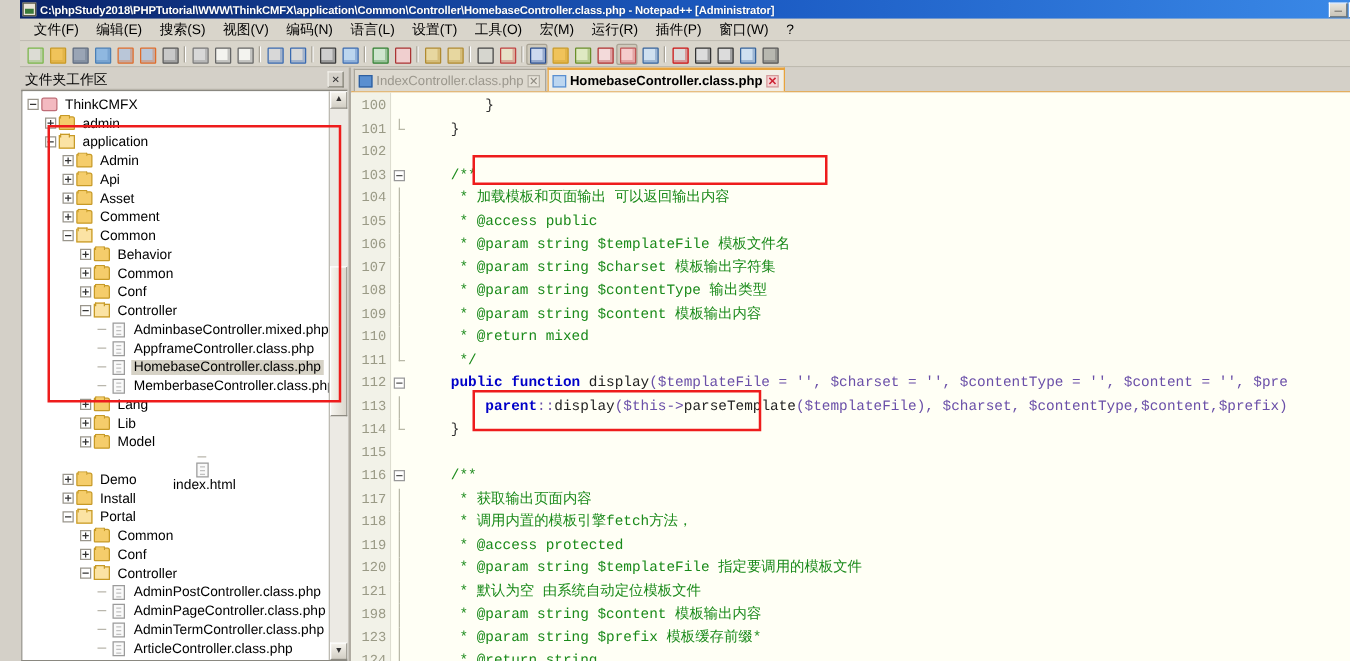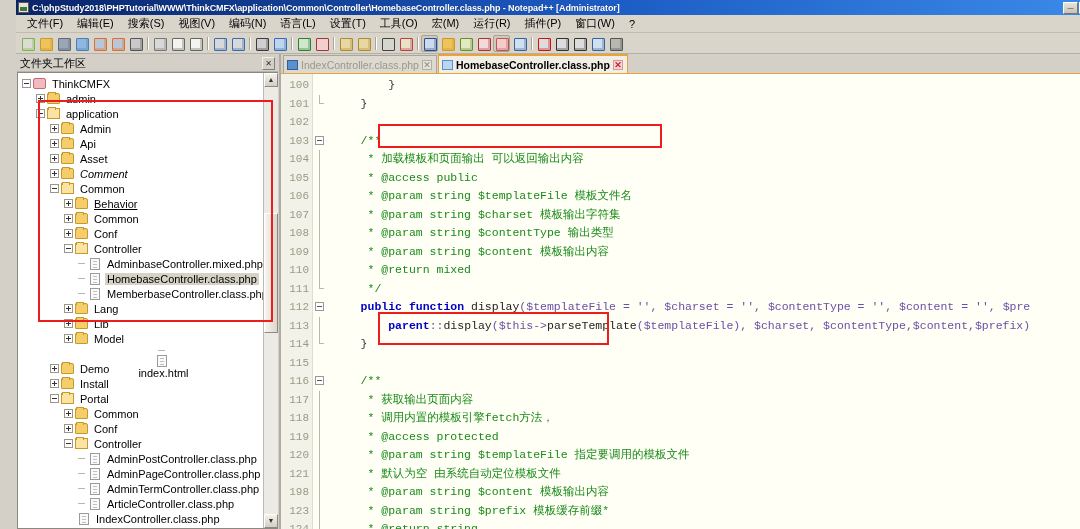--- a/index.html
+++ b/index.html
@@ -414,31 +414,31 @@
             <div class="tnode" style="padding-left: 28px;">
               <span class="exp plus"></span>
               <span class="ic folder"></span>
               <span class="tlabel">Api</span>
             </div>
             <div class="tnode" style="padding-left: 28px;">
               <span class="exp plus"></span>
               <span class="ic folder"></span>
               <span class="tlabel">Asset</span>
             </div>
-            <div class="tnode" style="padding-left: 28px; font-style: italic;">
+            <div class="tnode" style="padding-left: 28px;">
               <span class="exp plus"></span>
               <span class="ic folder"></span>
               <span class="tlabel">Comment</span>
             </div>
             <div class="tnode" style="padding-left: 28px;">
               <span class="exp"></span>
               <span class="ic folder-open"></span>
               <span class="tlabel">Common</span>
             </div>
-            <div class="tnode" style="padding-left: 42px; text-decoration: underline;">
+            <div class="tnode" style="padding-left: 42px;">
               <span class="exp plus"></span>
               <span class="ic folder"></span>
               <span class="tlabel">Behavior</span>
             </div>
             <div class="tnode" style="padding-left: 42px;">
               <span class="exp plus"></span>
               <span class="ic folder"></span>
               <span class="tlabel">Common</span>
             </div>
             <div class="tnode" style="padding-left: 42px;">
@@ -448,20 +448,25 @@
             </div>
             <div class="tnode" style="padding-left: 42px;">
               <span class="exp"></span>
               <span class="ic folder-open"></span>
               <span class="tlabel">Controller</span>
             </div>
             <div class="tnode" style="padding-left: 56px;">
               <span class="exp none"></span>
               <span class="ic file"></span>
               <span class="tlabel">AdminbaseController.mixed.php</span>
+            </div>
+            <div class="tnode" style="padding-left: 56px;">
+              <span class="exp none"></span>
+              <span class="ic file"></span>
+              <span class="tlabel">AppframeController.class.php</span>
             </div>
             <div class="tnode selected" style="padding-left: 56px;">
               <span class="exp none"></span>
               <span class="ic file"></span>
               <span class="tlabel">HomebaseController.class.php</span>
             </div>
             <div class="tnode" style="padding-left: 56px;">
               <span class="exp none"></span>
               <span class="ic file"></span>
               <span class="tlabel">MemberbaseController.class.php</span>

